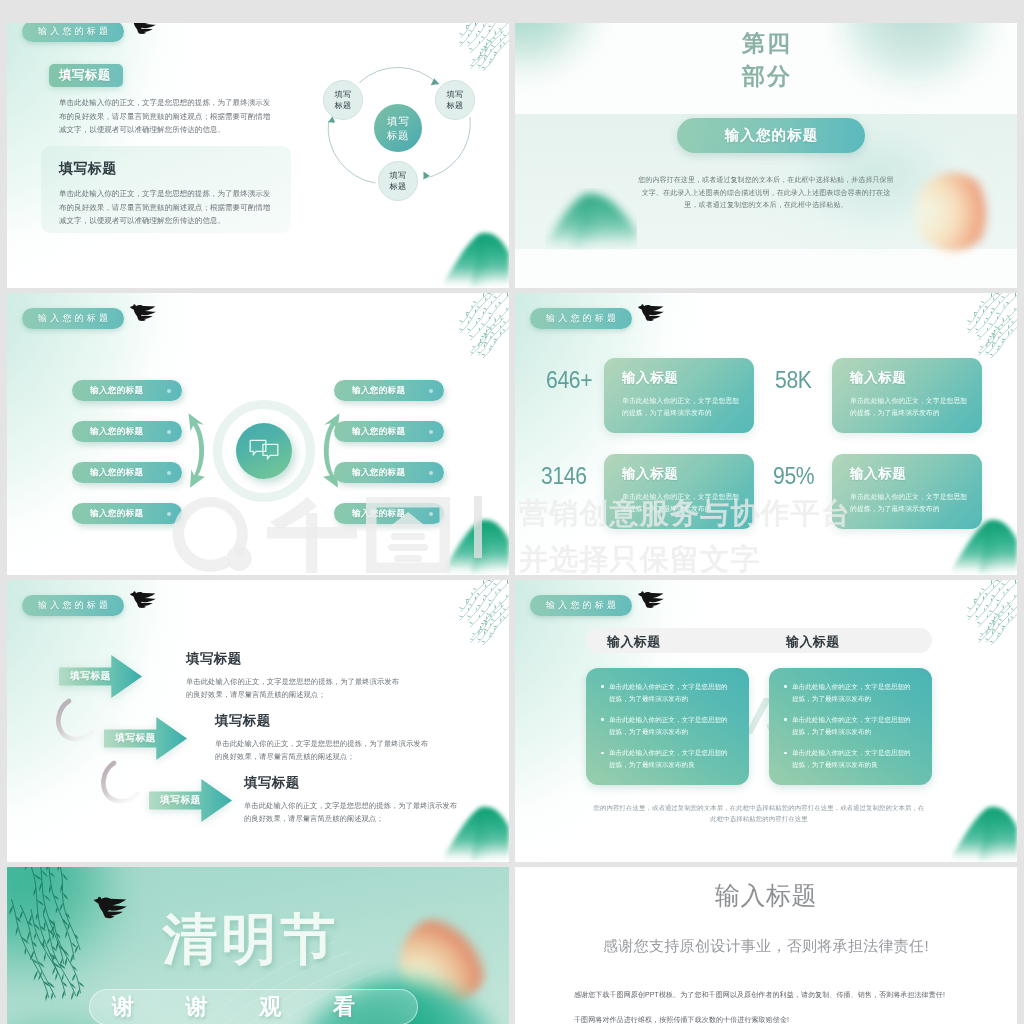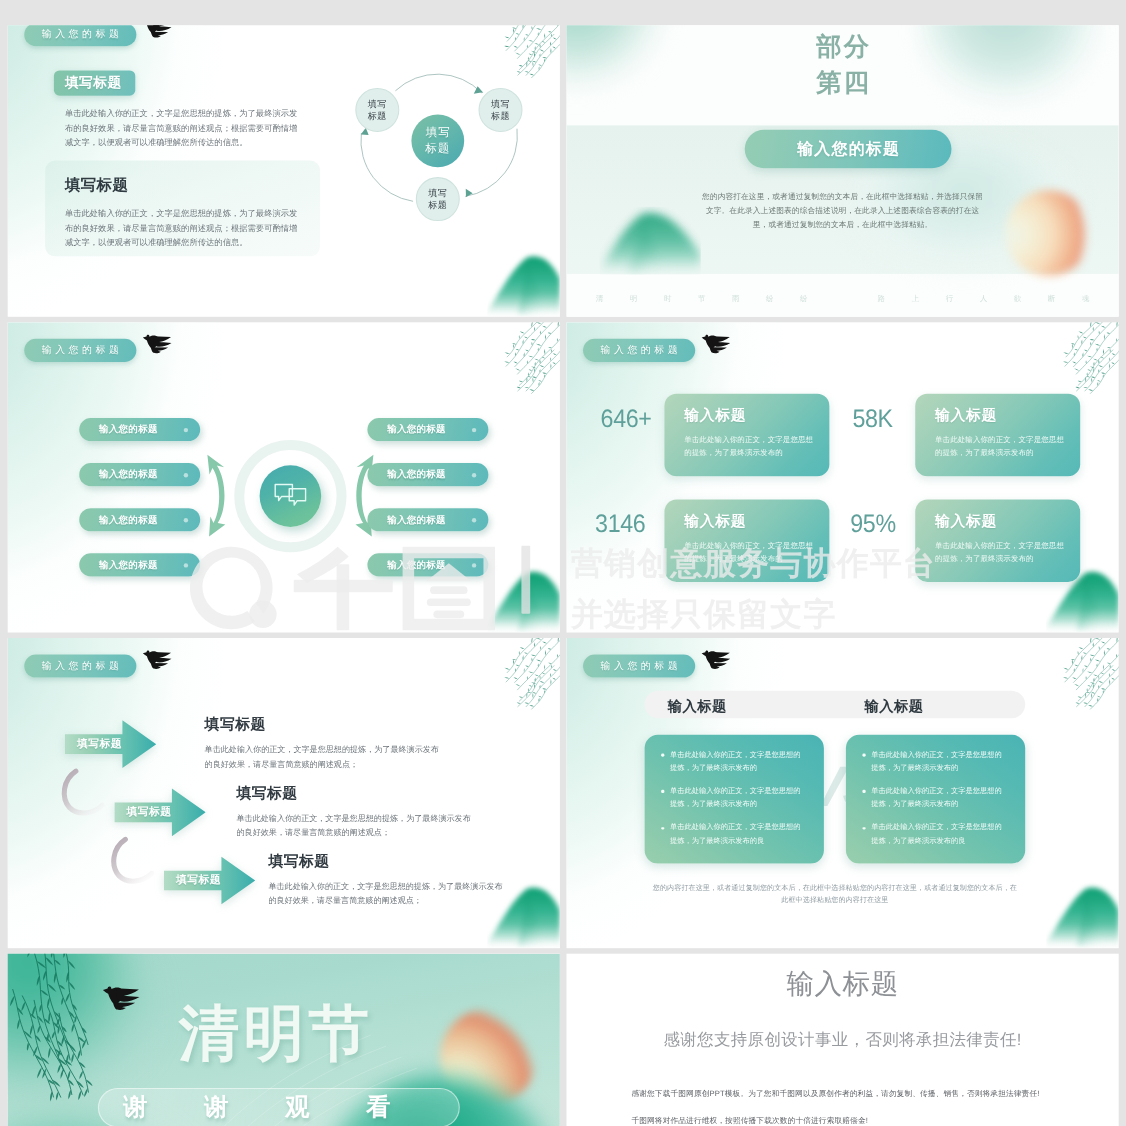--- a/index.html
+++ b/index.html
@@ -397,28 +397,27 @@
                 <stop offset="1" stop-color="#ffffff" stop-opacity="0"></stop>
               </linearGradient>
             </defs>
             <path d="M-4 62 C8 46 22 16 40 6 C60 2 78 20 96 50 L96 62 Z" fill="url(#s2mg)"></path>
             <path d="M40 6 C43 22 52 44 64 60 L26 60 C33 42 38 22 40 6 Z" fill="url(#s2mg2)"></path>
           </svg>
         </div>
   <div class="s2-sun"></div>
 
   <div class="s2-num">
+    <div>第四</div>
     <div>部分</div>
-    <div>第四</div>
   </div>
   <div class="s2-pill">
     <span>输入您的标题</span>
   </div>
   <div class="s2-body">您的内容打在这里，或者通过复制您的文本后，在此框中选择粘贴，并选择只保留文字。在此录入上述图表的综合描述说明，在此录入上述图表综合容表的打在这里，或者通过复制您的文本后，在此框中选择粘贴。</div>
-  <div class="s2-poem">清 明 时 节 雨 纷 纷&nbsp;&nbsp;&nbsp;&nbsp;路 上 行 人 欲 断 魂</div>
 </div>
 
 <div class="slide r1 c0">
   <div class="bg-mint"></div>
   <div class="mountain">
           <svg viewBox="0 0 66 62" preserveAspectRatio="none">
             <defs>
               <linearGradient id="mg" x1="0" y1="0" x2="0" y2="1">
                 <stop offset="0" stop-color="#10a175"></stop>
                 <stop offset="0.18" stop-color="#1da77e"></stop>

